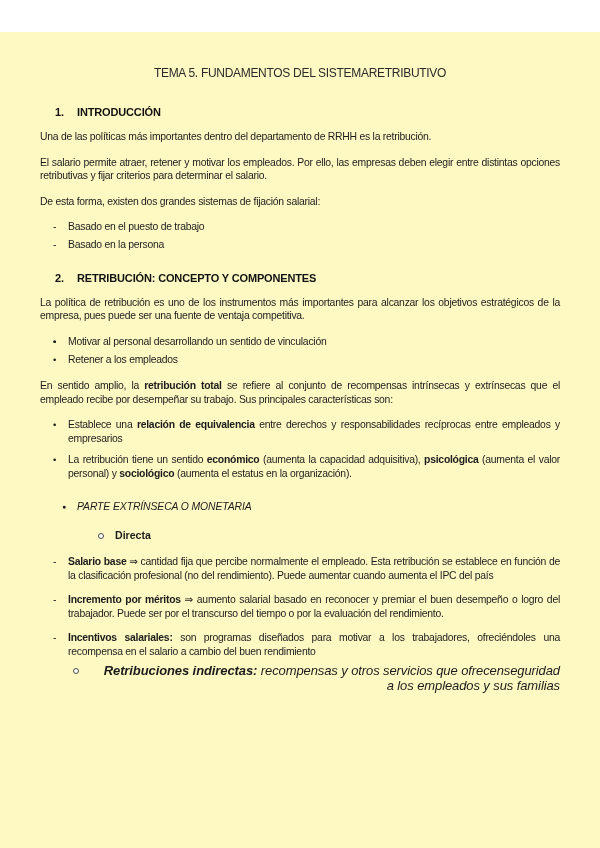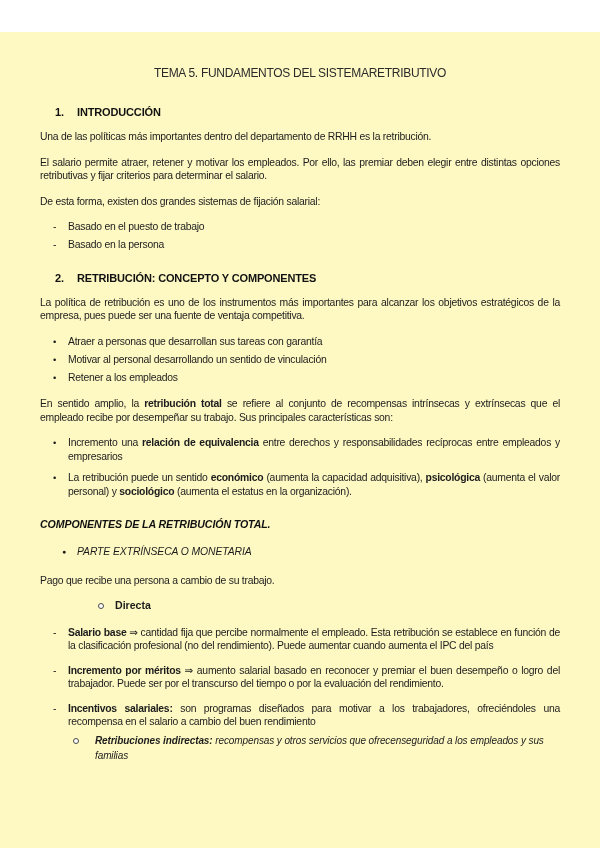--- a/index.html
+++ b/index.html
@@ -50,68 +50,66 @@
   .circle-mk{
     position:absolute;width:4px;height:4px;border:1px solid #4a4a4a;
     border-radius:50%;top:4px;background:#fff;
   }
   .li-directa{
     position:relative;padding-left:75px;font-size:10.6px;font-weight:700;
     margin:0 0 13px 0;line-height:13.5px;
   }
   .li-directa .circle-mk{left:58px;}
   .li-ind{
-    position:relative;padding-left:55px;font-size:10px;font-style:italic;
-    line-height:15px;letter-spacing:-0.1px;margin:1px 0 0 0;
+    position:relative;padding-left:55px;font-size:13px;font-style:italic;
+    line-height:15px;letter-spacing:-0.1px;margin:1px 0 0 0;text-align:right;
   }
   .li-ind .circle-mk{left:33px;top:5px;}
 </style>
 </head>
 <body>
 
 <div class="page">
 
   <div class="title">TEMA 5. FUNDAMENTOS DEL SISTEMARETRIBUTIVO</div>
 
   <div class="heading"><span class="num">1.</span><span>INTRODUCCIÓN</span></div>
 
   <p class="body">Una de las políticas más importantes dentro del departamento de RRHH es la retribución.</p>
 
-  <p class="body just">El salario permite atraer, retener y motivar los empleados. Por ello, las premiar deben elegir entre distintas opciones retributivas y fijar criterios para determinar el salario.</p>
+  <p class="body just">El salario permite atraer, retener y motivar los empleados. Por ello, las empresas deben elegir entre distintas opciones retributivas y fijar criterios para determinar el salario.</p>
 
   <p class="body">De esta forma, existen dos grandes sistemas de fijación salarial:</p>
 
   <div class="list gap-lg">
     <div class="li dash"><span class="mk"></span><span>Basado en el puesto de trabajo</span></div>
     <div class="li dash"><span class="mk"></span><span>Basado en la persona</span></div>
   </div>
 
   <div class="heading"><span class="num">2.</span><span>RETRIBUCIÓN: CONCEPTO Y COMPONENTES</span></div>
 
   <p class="body just">La política de retribución es uno de los instrumentos más importantes para alcanzar los objetivos estratégicos de la empresa, pues puede ser una fuente de ventaja competitiva.</p>
 
 
   <div class="list">
-    <div class="li bullet"><span class="mk"></span><span>Atraer a personas que desarrollan sus tareas con garantía</span></div>
+    <div class="li bullet"><span class="mk"></span></div>
     <div class="li bullet"><span class="mk"></span><span>Motivar al personal desarrollando un sentido de vinculación</span></div>
     <div class="li bullet"><span class="mk"></span><span>Retener a los empleados</span></div>
   </div>
 
   <p class="body just"><span>En sentido amplio, la </span><span class="b">retribución total</span><span> se refiere al conjunto de recompensas intrínsecas y extrínsecas que el empleado recibe por desempeñar su trabajo. Sus principales características son:</span></p>
 
   <div class="list gap-lg">
-    <div class="li bullet sp just"><span class="mk"></span><span>Incremento una </span><span class="b">relación de equivalencia</span><span> entre derechos y responsabilidades recíprocas entre empleados y empresarios</span></div>
-    <div class="li bullet sp just"><span class="mk"></span><span>La retribución puede un sentido </span><span class="b">económico</span><span> (aumenta la capacidad adquisitiva), </span><span class="b">psicológica</span><span> (aumenta el valor personal) y </span><span class="b">sociológico</span><span> (aumenta el estatus en la organización).</span></div>
+    <div class="li bullet sp just"><span class="mk"></span><span>Establece una </span><span class="b">relación de equivalencia</span><span> entre derechos y responsabilidades recíprocas entre empleados y empresarios</span></div>
+    <div class="li bullet sp just"><span class="mk"></span><span>La retribución tiene un sentido </span><span class="b">económico</span><span> (aumenta la capacidad adquisitiva), </span><span class="b">psicológica</span><span> (aumenta el valor personal) y </span><span class="b">sociológico</span><span> (aumenta el estatus en la organización).</span></div>
   </div>
 
-  <div class="h-comp">COMPONENTES DE LA RETRIBUCIÓN TOTAL.</div>
 
   <div class="li-extr"><span class="mk"></span><span>PARTE EXTRÍNSECA O MONETARIA</span></div>
 
-  <p class="body">Pago que recibe una persona a cambio de su trabajo.</p>
 
   <div class="li-directa"><span class="circle-mk"></span><span>Directa</span></div>
 
   <div class="list">
     <div class="li dash sp-lg just"><span class="mk"></span><span class="b">Salario base</span><span> ⇒ cantidad fija que percibe normalmente el empleado. Esta retribución se establece en función de la clasificación profesional (no del rendimiento). Puede aumentar cuando aumenta el IPC del país</span></div>
     <div class="li dash sp-lg just"><span class="mk"></span><span class="b">Incremento por méritos</span><span> ⇒ aumento salarial basado en reconocer y premiar el buen desempeño o logro del trabajador. Puede ser por el transcurso del tiempo o por la evaluación del rendimiento.</span></div>
     <div class="li dash just"><span class="mk"></span><span class="b">Incentivos salariales:</span><span> son programas diseñados para motivar a los trabajadores, ofreciéndoles una recompensa en el salario a cambio del buen rendimiento</span></div>
     <div class="li-ind"><span class="circle-mk"></span><span class="b">Retribuciones indirectas:</span><span> recompensas y otros servicios que ofrecenseguridad a los empleados y sus familias</span></div>
   </div>
 

